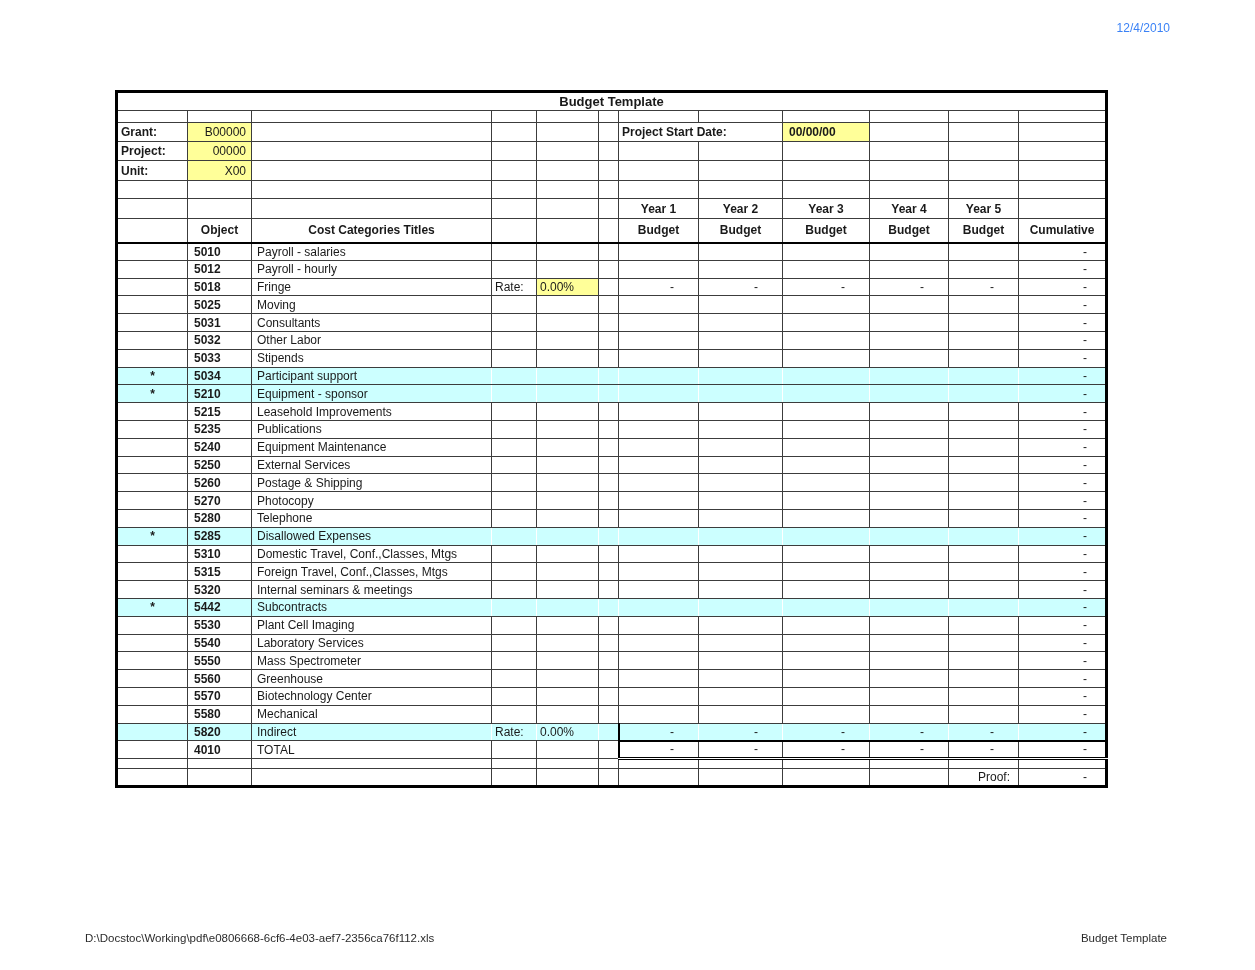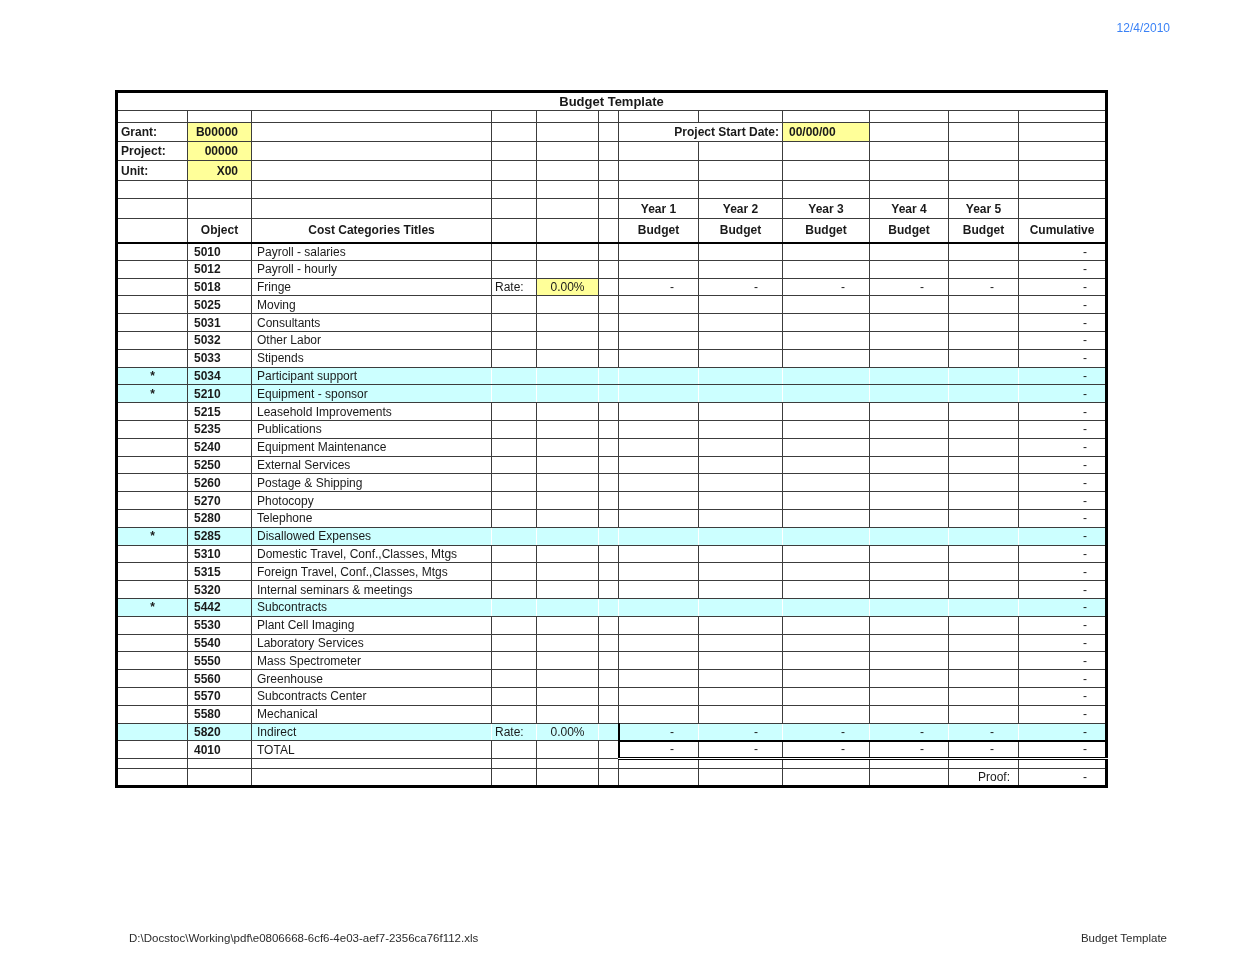--- a/index.html
+++ b/index.html
@@ -4,21 +4,21 @@
 <style>
   html,body{margin:0;padding:0;}
   body{
     width:1255px;height:970px;position:relative;background:#ffffff;
     font-family:"Liberation Sans", sans-serif;color:#1a1a1a;
     -webkit-font-smoothing:antialiased;
   }
   :root{ --yellow:#ffff99; --cyan:#ccffff; --grid:#3c3c3c; }
 
   .print-date{position:absolute;top:21px;right:85px;font-size:12px;color:#3b82f6;}
-  .footer-path{position:absolute;top:932px;left:85px;font-size:11.5px;color:#2b2b2b;margin-left:44px;}
+  .footer-path{position:absolute;top:932px;left:85px;font-size:11.5px;color:#2b2b2b;}
   .footer-title{position:absolute;top:932px;right:88px;font-size:11.5px;color:#2b2b2b;}
 
   .sheet{position:absolute;left:115px;top:90px;}
   table{border-collapse:collapse;table-layout:fixed;width:990px;border:3px solid #000;}
   td{
     font-size:12px;line-height:1;padding:0 3px;overflow:hidden;white-space:nowrap;
     border-right:1px solid var(--grid);border-bottom:1px solid var(--grid);
     box-sizing:border-box;vertical-align:middle;
   }
   tr.r td{height:17.8px;}
@@ -27,27 +27,27 @@
   tr.info td{height:19px;margin-top:22px;}
   tr.info-last td{height:20px;}
   tr.blank td{height:18px;}
   tr.yearhdr td{height:20px;font-weight:bold;text-align:center;}
   tr.colhdr td{height:24px;font-weight:bold;text-align:center;border-bottom:2.5px solid #000;}
   tr.empty2 td{height:10px;}
   tr.proof td{height:18px;}
 
   td.b{font-weight:bold;}
   td.yellow{background:var(--yellow);}
-  td.val{font-weight:bold;text-align:right;padding-right:13px;}
+  td.val{font-weight:normal;text-align:right;padding-right:5px;}
   td.lbl{font-weight:bold;text-align:left;padding-left:3px;}
-  td.rtxt{text-align:right;}
+  td.rtxt{}
   td.c-code{font-weight:bold;text-align:left;padding-left:6px;}
   td.c-title{text-align:left;padding-left:5px;}
   td.c-rlab{text-align:right;padding-right:14px;}
-  td.c-rval{text-align:center;}
+  td.c-rval{text-align:left;}
   td.c-y{text-align:right;padding-right:24px;}
   td.c-cum{text-align:right;padding-right:18px;}
   td.c-flag{text-align:center;font-weight:bold;}
   td.startdate{font-weight:bold;text-align:left;padding-left:6px;}
 
   tr.hl td{background:var(--cyan);border-right-color:transparent;}
   tr.hl td.c-flag, tr.hl td.c-code{border-right-color:var(--grid);}
   tr.total td.c-title, tr.total td.c-y, tr.total td.c-cum{font-weight:normal;}
   tr.total td.c-y, tr.total td.c-cum{border-top:2px solid #000;border-bottom:3px double #000;}
   td.boxleft{border-left:2px solid #000 !important;}
@@ -524,21 +524,21 @@
           <td class="c-y c-y1"></td>
           <td class="c-y c-y2"></td>
           <td class="c-y c-y3"></td>
           <td class="c-y c-y4"></td>
           <td class="c-y c-y5"></td>
           <td class="c-cum">-</td>
         </tr>
         <tr class="r">
           <td class="c-flag"></td>
           <td class="c-code">5570</td>
-          <td class="c-title">Subcontracts Center</td>
+          <td class="c-title">Biotechnology Center</td>
           <td class="c-rlab"></td>
           <td class="c-rval"></td>
           <td class="c-gap"></td>
           <td class="c-y c-y1"></td>
           <td class="c-y c-y2"></td>
           <td class="c-y c-y3"></td>
           <td class="c-y c-y4"></td>
           <td class="c-y c-y5"></td>
           <td class="c-cum">-</td>
         </tr>

